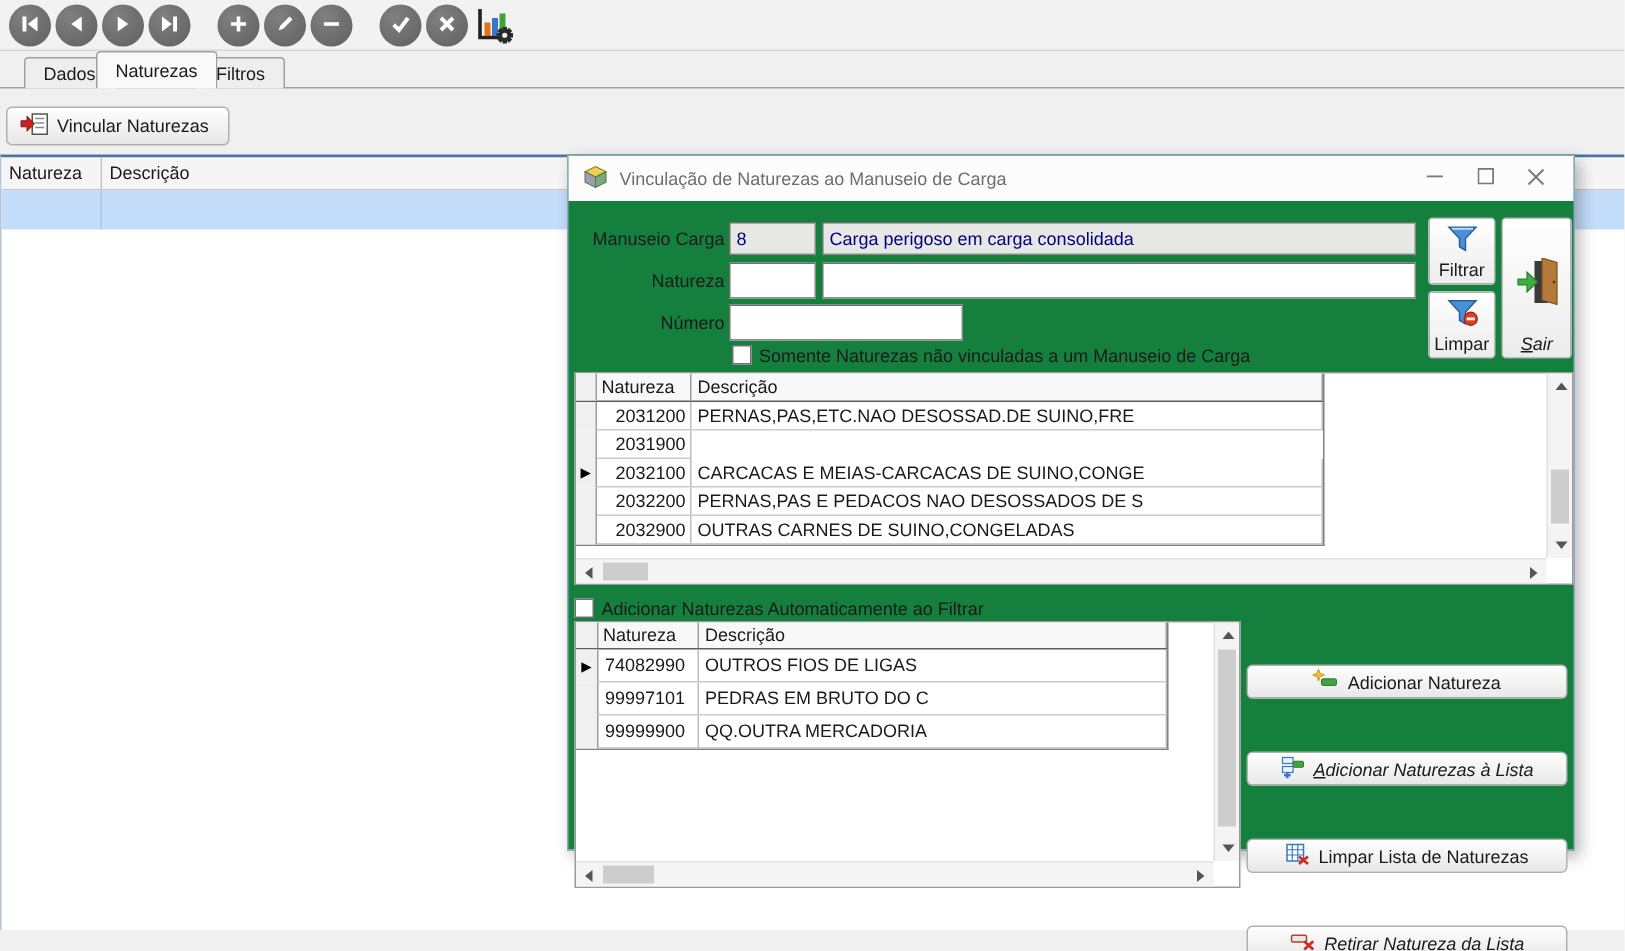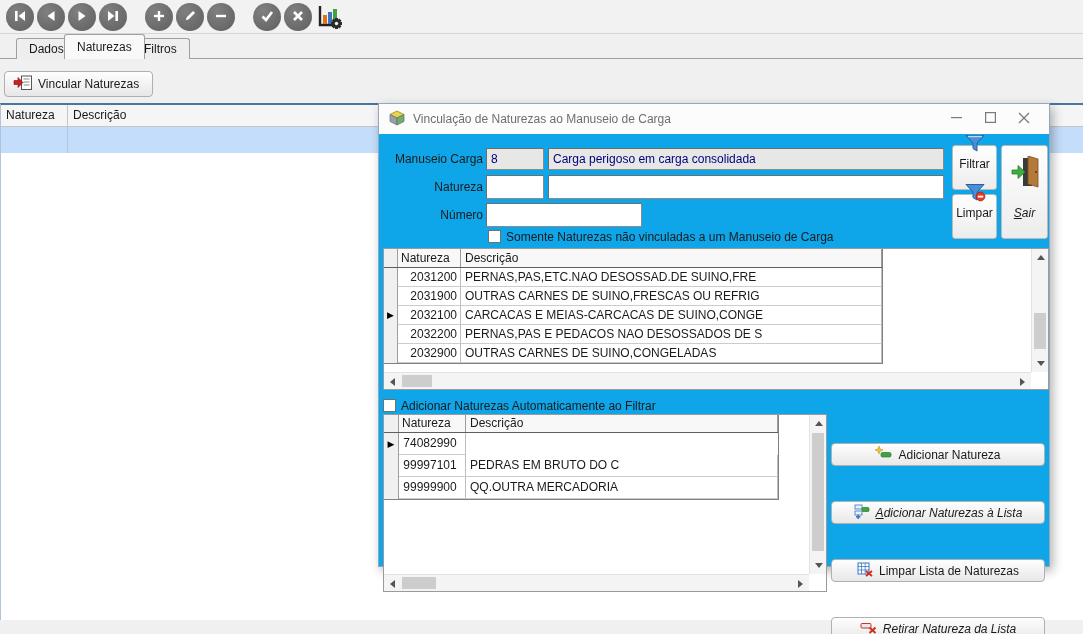--- a/index.html
+++ b/index.html
@@ -45,40 +45,40 @@
                 background:#ffffff; border-top:2px solid #4a759e; border-left:1px solid #b4c4d8; }
   .mt-header { display:flex; height:22px; background:#f5f5f5; border-bottom:1px solid #c6c6c6; }
   .mt-hcell { padding:3px 0 0 5px; border-right:1px solid #c6c6c6; }
   .mt-hcell.nat { width:67px; } .mt-hcell.desc { flex:1; border-right:none; }
   .mt-row { display:flex; height:26px; background:#c4ddfa; }
   .mt-cell { border-right:1px solid #aec6e2; } 
   .mt-cell.nat { width:67px; } .mt-cell.desc { flex:1; border-right:none; }
 
   
   .dialog { position:absolute; left:378px; top:103px; width:672px; height:464px;
-            background:#0ea5e9; border:1px solid #90a8c2; box-shadow:3px 4px 10px rgba(0,0,0,.30); }
+            background:#15803d; border:1px solid #90a8c2; box-shadow:3px 4px 10px rgba(0,0,0,.30); }
   .dlg-title { position:absolute; left:0; top:0; width:100%; height:30px; background:#fcfcfc;
                display:flex; align-items:center; padding-left:10px; }
   .dlg-title-text { margin-left:8px; color:#6e6e6e; font-size:12px; }
   .dlg-winbtns { position:absolute; right:8px; top:0; height:30px; display:flex; }
   .winbtn { width:34px; height:30px; display:flex; align-items:center; justify-content:center; }
 
   .dlg-label { position:absolute; left:6px; width:98px; text-align:right; font-size:12px; }
   .edit { position:absolute; background:#ffffff; border:1px solid #8a8a8a;
           border-top-color:#6e6e6e; border-left-color:#6e6e6e;
           font-size:12px; color:#00007f; padding:3px 4px 0 4px; }
   .edit.ro { background:#e7e7e5; }
 
   .cb { position:absolute; width:13px; height:13px; background:#fff; border:1px solid #707070; }
   .cb-label { position:absolute; font-size:12px; }
 
   .toolbtn { position:absolute; border:1px solid #b9b9b9; border-radius:3px;
              background:linear-gradient(#ffffff,#ececec);
              display:flex; flex-direction:column; align-items:center; justify-content:flex-end;
-             font-size:12px; padding-bottom:18px; }
+             font-size:12px; padding-bottom:2px; }
   .toolbtn svg { margin-bottom:1px; }
 
   .accel { display:inline-block;font-style:italic; }
   .accel::first-letter { text-decoration: underline; }
 
   
   .gpanel { position:absolute; background:#ffffff; border:1px solid #9a9a9a; }
   .gpanel1 { left:4px; top:144px; width:666px; height:142px; }
   .gpanel2 { left:4px; top:310px; width:444px; height:178px; }
 
@@ -306,21 +306,20 @@
         <div class="gcell c-desc">Descrição</div>
       </div>
       <div class="grow">
         <div class="gsel"></div>
         <div class="gcell c-nat">2031200</div>
         <div class="gcell c-desc">PERNAS,PAS,ETC.NAO DESOSSAD.DE SUINO,FRE</div>
       </div>
       <div class="grow">
         <div class="gsel"></div>
         <div class="gcell c-nat">2031900</div>
-        <div class="gcell c-desc">OUTRAS CARNES DE SUINO,FRESCAS OU REFRIG</div>
       </div>
       <div class="grow">
         <div class="gsel">
             <span class="arrow">▶</span>
           </div>
         <div class="gcell c-nat">2032100</div>
         <div class="gcell c-desc">CARCACAS E MEIAS-CARCACAS DE SUINO,CONGE</div>
       </div>
       <div class="grow">
         <div class="gsel"></div>
@@ -361,20 +360,21 @@
       <div class="grow gh">
         <div class="gsel"></div>
         <div class="gcell c-nat" style="text-align:left; padding-left:3px">Natureza</div>
         <div class="gcell c-desc">Descrição</div>
       </div>
       <div class="grow">
         <div class="gsel">
             <span class="arrow">▶</span>
           </div>
         <div class="gcell c-nat">74082990</div>
+        <div class="gcell c-desc">OUTROS FIOS DE LIGAS</div>
       </div>
       <div class="grow">
         <div class="gsel"></div>
         <div class="gcell c-nat">99997101</div>
         <div class="gcell c-desc">PEDRAS EM BRUTO DO C</div>
       </div>
       <div class="grow">
         <div class="gsel"></div>
         <div class="gcell c-nat">99999900</div>
         <div class="gcell c-desc">QQ.OUTRA MERCADORIA</div>

